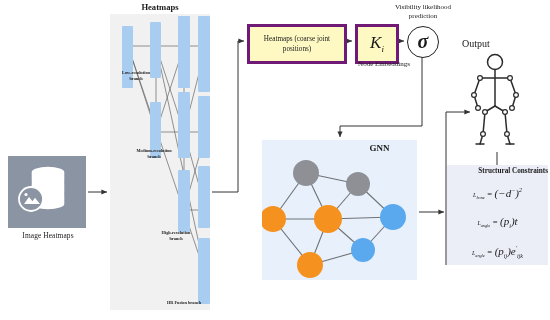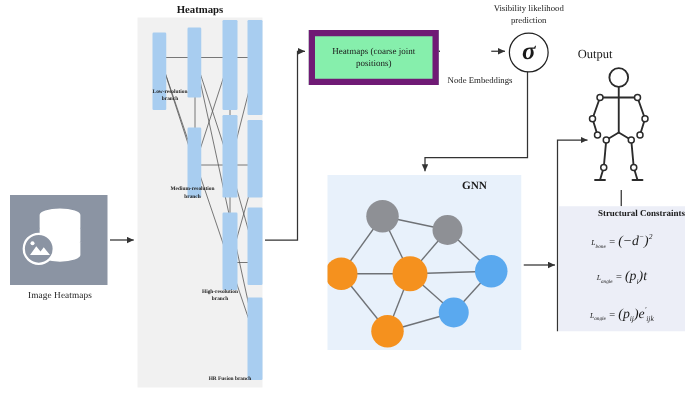--- a/index.html
+++ b/index.html
@@ -16,21 +16,21 @@
 
   
   #backbone-panel{position:absolute;left:110px;top:14px;width:100px;height:296px;background:#f1f1f1;}
   #backbone-title{position:absolute;left:110px;top:2px;width:100px;text-align:center;
                   font-size:8.6px;font-weight:bold;}
   .bar{position:absolute;background:#a8cdf0;border-radius:1px;}
   .brlabel{position:absolute;font-size:4.3px;text-align:center;font-weight:bold;
            line-height:1.28;color:#222;white-space:pre-line;}
 
   
-  .box{position:absolute;border:5px solid #701a75;background:#86efac;
+  .box{position:absolute;border:3px solid #701a75;background:#fef9c3;
        display:flex;align-items:center;justify-content:center;text-align:center;}
   #heatmap-box{left:247px;top:24px;width:88px;height:34px;font-size:7.2px;line-height:1.45;padding:0 3px;}
   #node-box{left:355px;top:24px;width:38px;height:34px;}
   #node-box .ki{font-size:17px;font-style:italic;font-family:"Liberation Serif",serif;}
   #node-box .ki sub{font-size:9px;}
   #node-caption{position:absolute;left:340px;top:60px;width:70px;text-align:right;font-size:7px;}
 
   
   #sigma-circle{position:absolute;left:407px;top:26px;width:30px;height:30px;border-radius:50%;
                 border:1.2px solid #222;background:#fff;display:flex;align-items:center;justify-content:center;}
@@ -162,20 +162,23 @@
 branch</div>
     <div class="brlabel" style="left:40px;top:216px;width:52px;">High-resolution
 branch</div>
     <div class="brlabel" style="left:48px;top:286px;width:52px;">HR Fusion branch</div>
   </div>
 
   <div class="box" id="heatmap-box">
     <span>Heatmaps (coarse joint positions)</span>
   </div>
 
+  <div class="box" id="node-box">
+    <span class="ki"><span>K</span><sub>i</sub></span>
+  </div>
   <div id="node-caption">Node Embeddings</div>
 
   <div id="vis-caption">Visibility likelihood prediction</div>
   <div id="sigma-circle">
     <span id="sigma-glyph">σ</span>
   </div>
 
   <div id="gnn-panel">
     <svg width="155" height="140" viewBox="0 0 155 140">
       <g stroke="#6f7276" stroke-width="1.1" fill="none">

